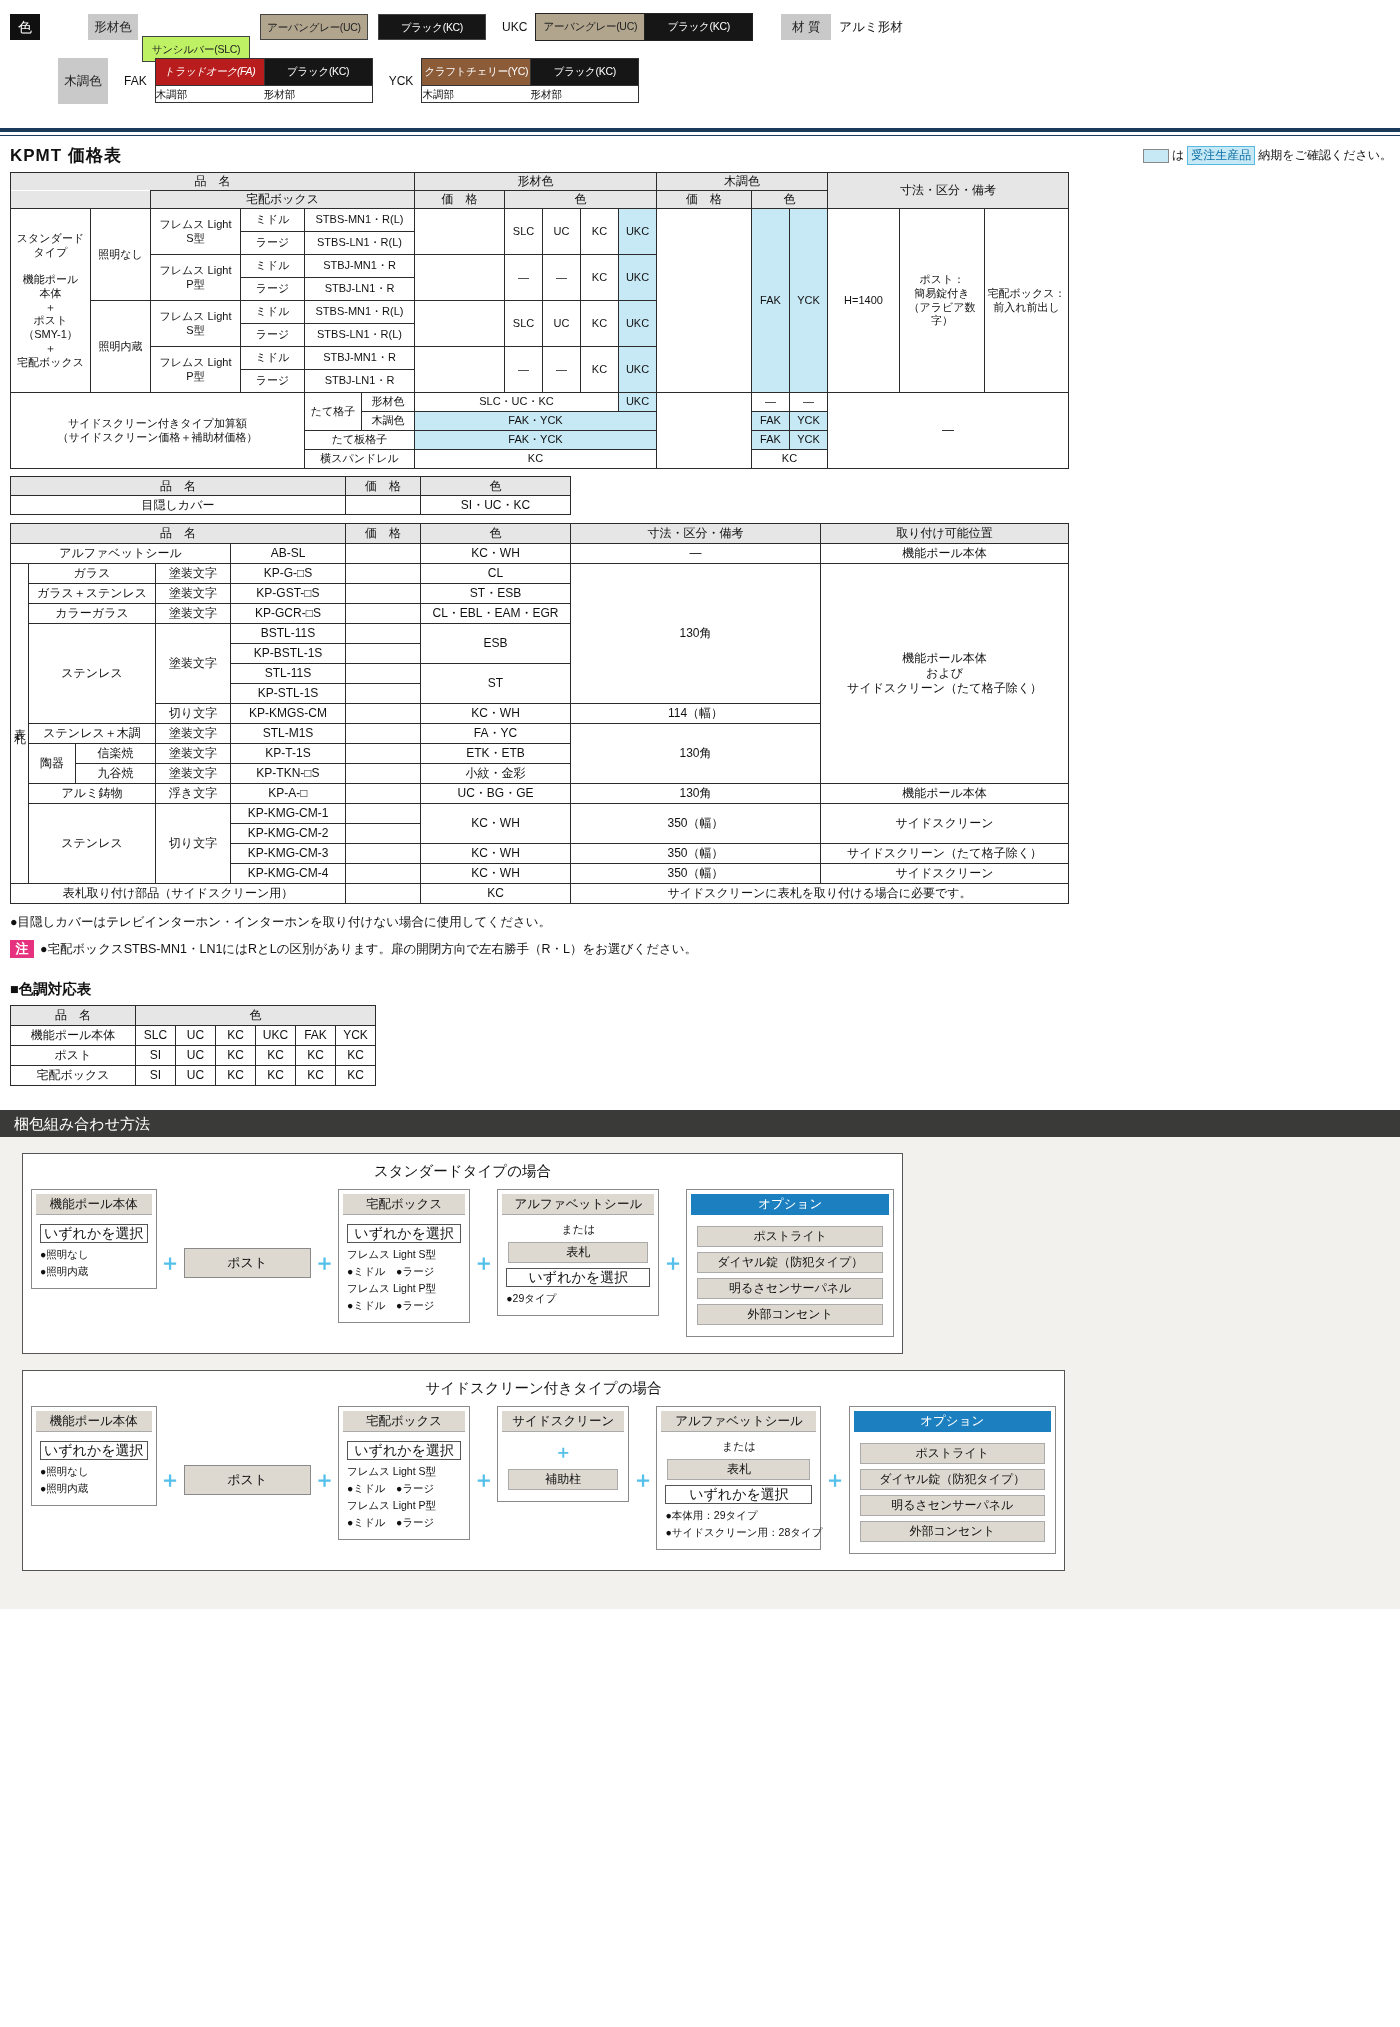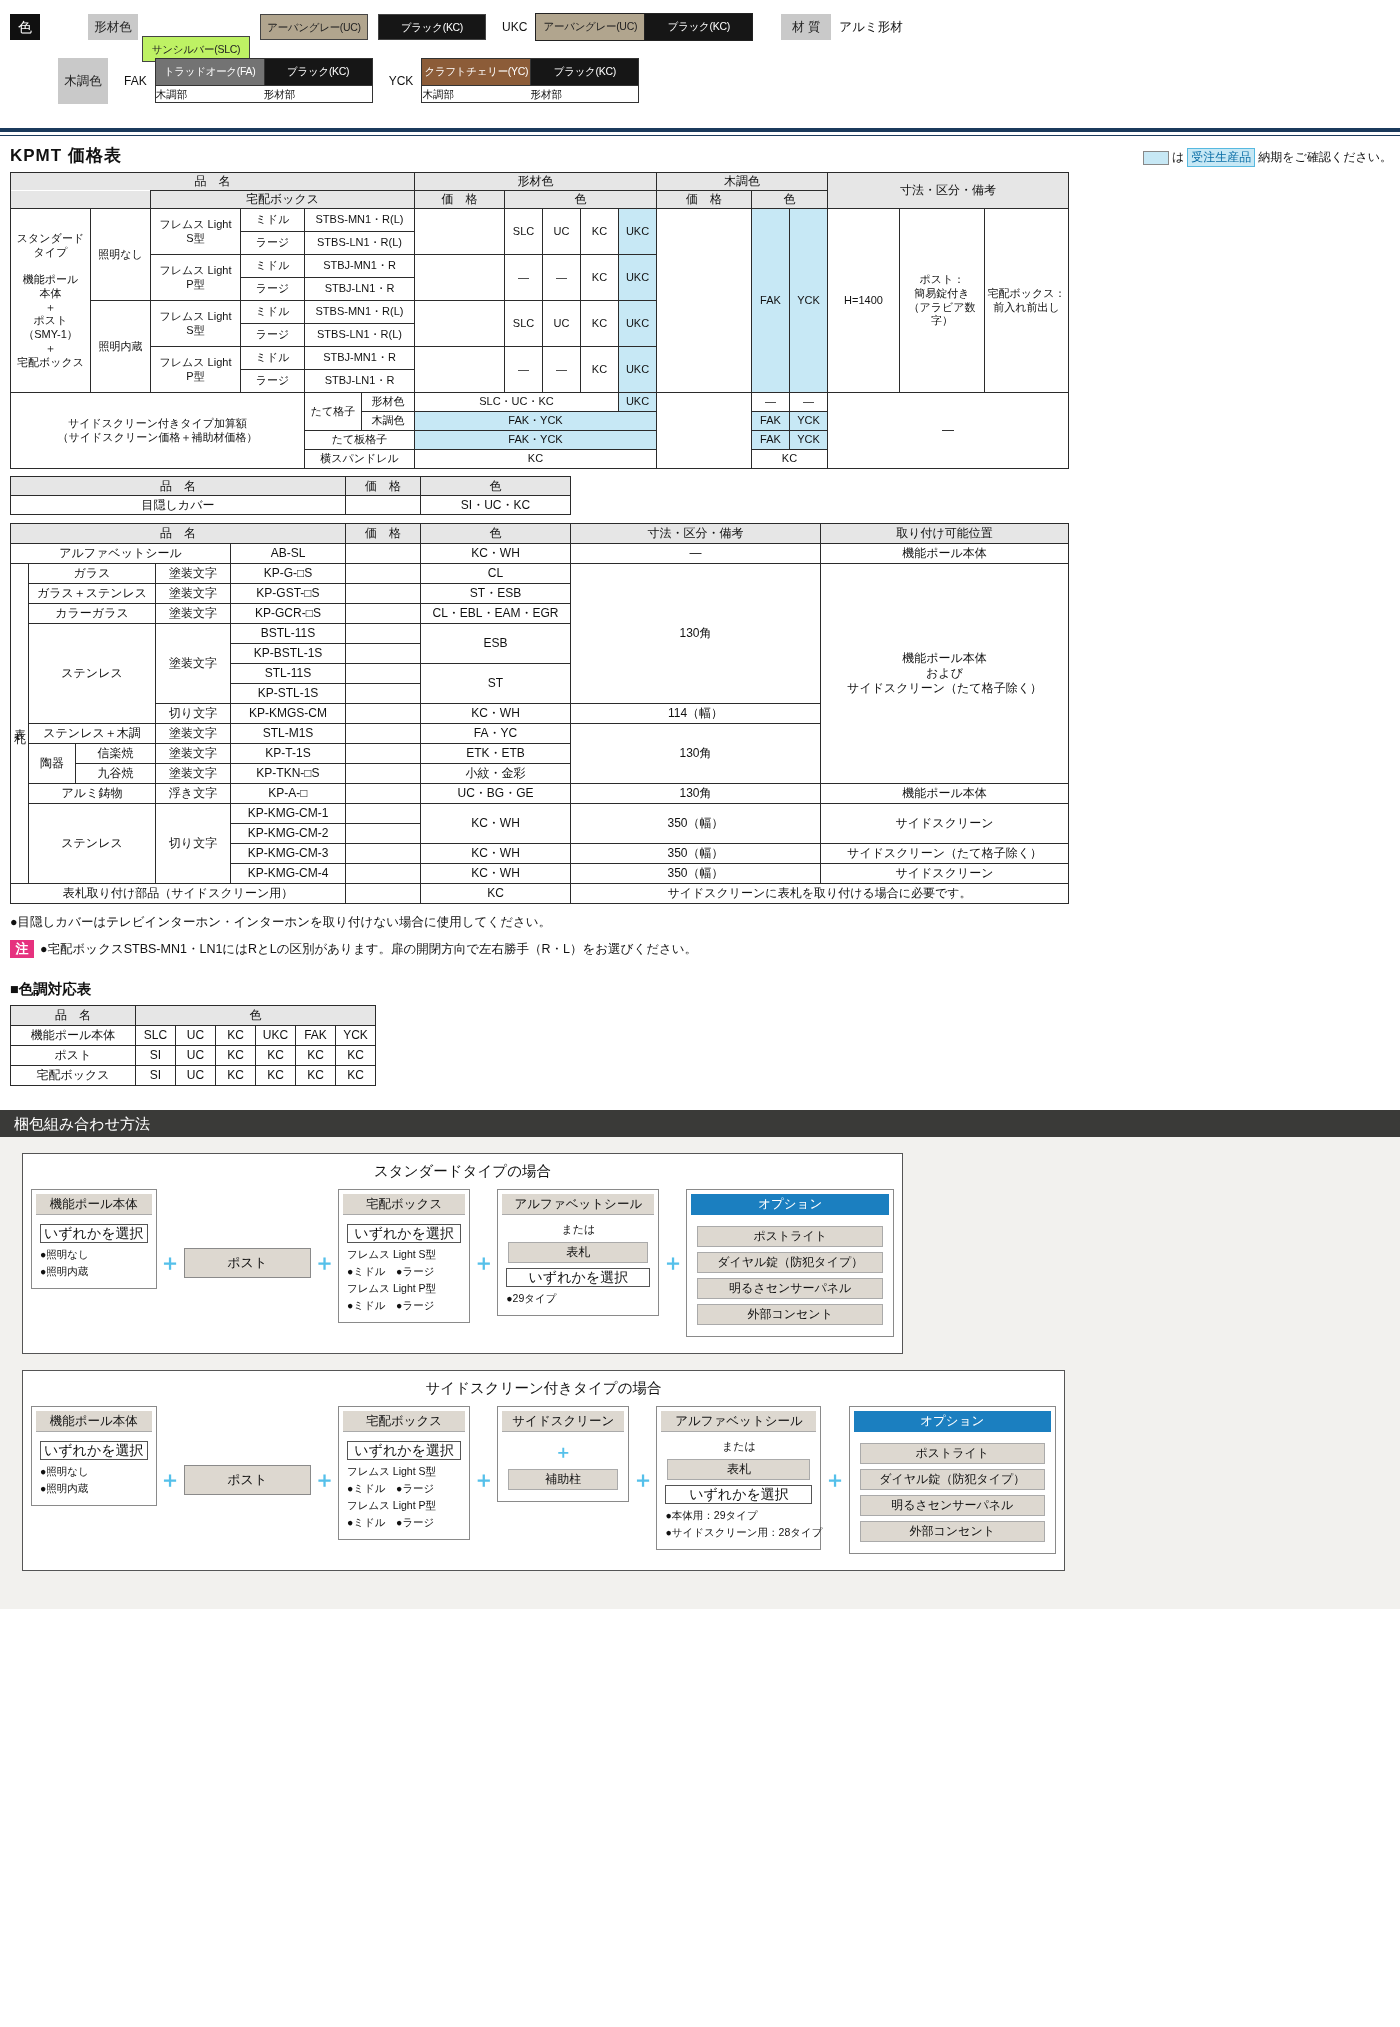--- a/index.html
+++ b/index.html
@@ -13,39 +13,39 @@
   .lrow { display:flex; align-items:center; }
   .lrow1 { height:26px; }
   .lrow2 { margin-top:18px; align-items:flex-start; }
   .tag-black { width:30px; height:26px; background:#101010; color:#fff; text-align:center; line-height:26px; font-size:14px; }
   .tag-gray { width:50px; height:26px; background:#c9c9c9; color:#222; text-align:center; line-height:26px; font-size:12.5px; }
   .tall { height:46px; line-height:46px; }
   .sw { height:26px; border:1px solid #444; text-align:center; line-height:24px; font-size:10.5px; letter-spacing:-0.3px; overflow:hidden; }
   .slc { background:#bef264; color:#222;margin-top:44px; }
   .ucc { background:#b1a58e; color:#222; }
   .kcc { background:#161616; color:#fff; }
-  .fac { background:#737373; color:#fff; }
+  .fac { background:#b91c1c; color:#fff;font-style:italic; }
   .ycc { background:#8c5c38; color:#fff; }
   .w108 { width:108px; }
   .code-lbl { font-size:12px; margin:0 8px 0 16px; }
   .pair { display:flex; border:1px solid #222; }
   .pair .sw { border:none; width:108px; }
   .pair .sw + .sw { border-left:1px solid #222; }
   .mat-val { font-size:12.5px; margin-left:8px; }
   .wood-group { border:1px solid #333; }
   .wood-sws { display:flex; }
   .wood-sws .sw { border:none; width:108px; }
   .wood-sws .sw + .sw { border-left:1px solid #333; }
   .wood-caps { display:flex; background:#fff; border-top:1px solid #333; }
   .wood-caps div { width:108px; text-align:left; font-size:10.5px; line-height:16px; }
   .gap48 { margin-left:48px; } .gap4 { margin-left:4px; } .gap10 { margin-left:10px; } .gap28 { margin-left:28px; }
 
   
   .dbl-rule { width:1400px; height:8px; border-top:4px solid #1b3a5c; border-bottom:1px solid #1b3a5c; margin-top:24px; }
-  .title-row { display:flex; justify-content:space-between; align-items:flex-end; width:1392px; padding:8px 0 5px 10px;gap:34px; }
+  .title-row { display:flex; justify-content:space-between; width:1392px; padding:8px 0 5px 10px;gap:34px; }
   .big-title { font-size:17px; font-weight:bold; letter-spacing:1px; }
   .order-note { font-size:12px; display:flex; align-items:center; gap:3px; }
   .note-swatch { width:26px; height:14px; background:#c7e8f5; border:1px solid #888; display:inline-block; }
   .note-link { background:#c7e8f5; color:#0a6ea6; border:1px solid #57b9e0; padding:0 3px; }
 
   
   table { border-collapse:collapse; table-layout:fixed; margin-left:10px; }
   td { border:1px solid #2b2b2b; text-align:center; vertical-align:middle; padding:1px 2px; font-size:12px; line-height:1.25; overflow:hidden; }
   .hdr { background:#e6e6e6; }
   .blue { background:#c7e8f5; }

